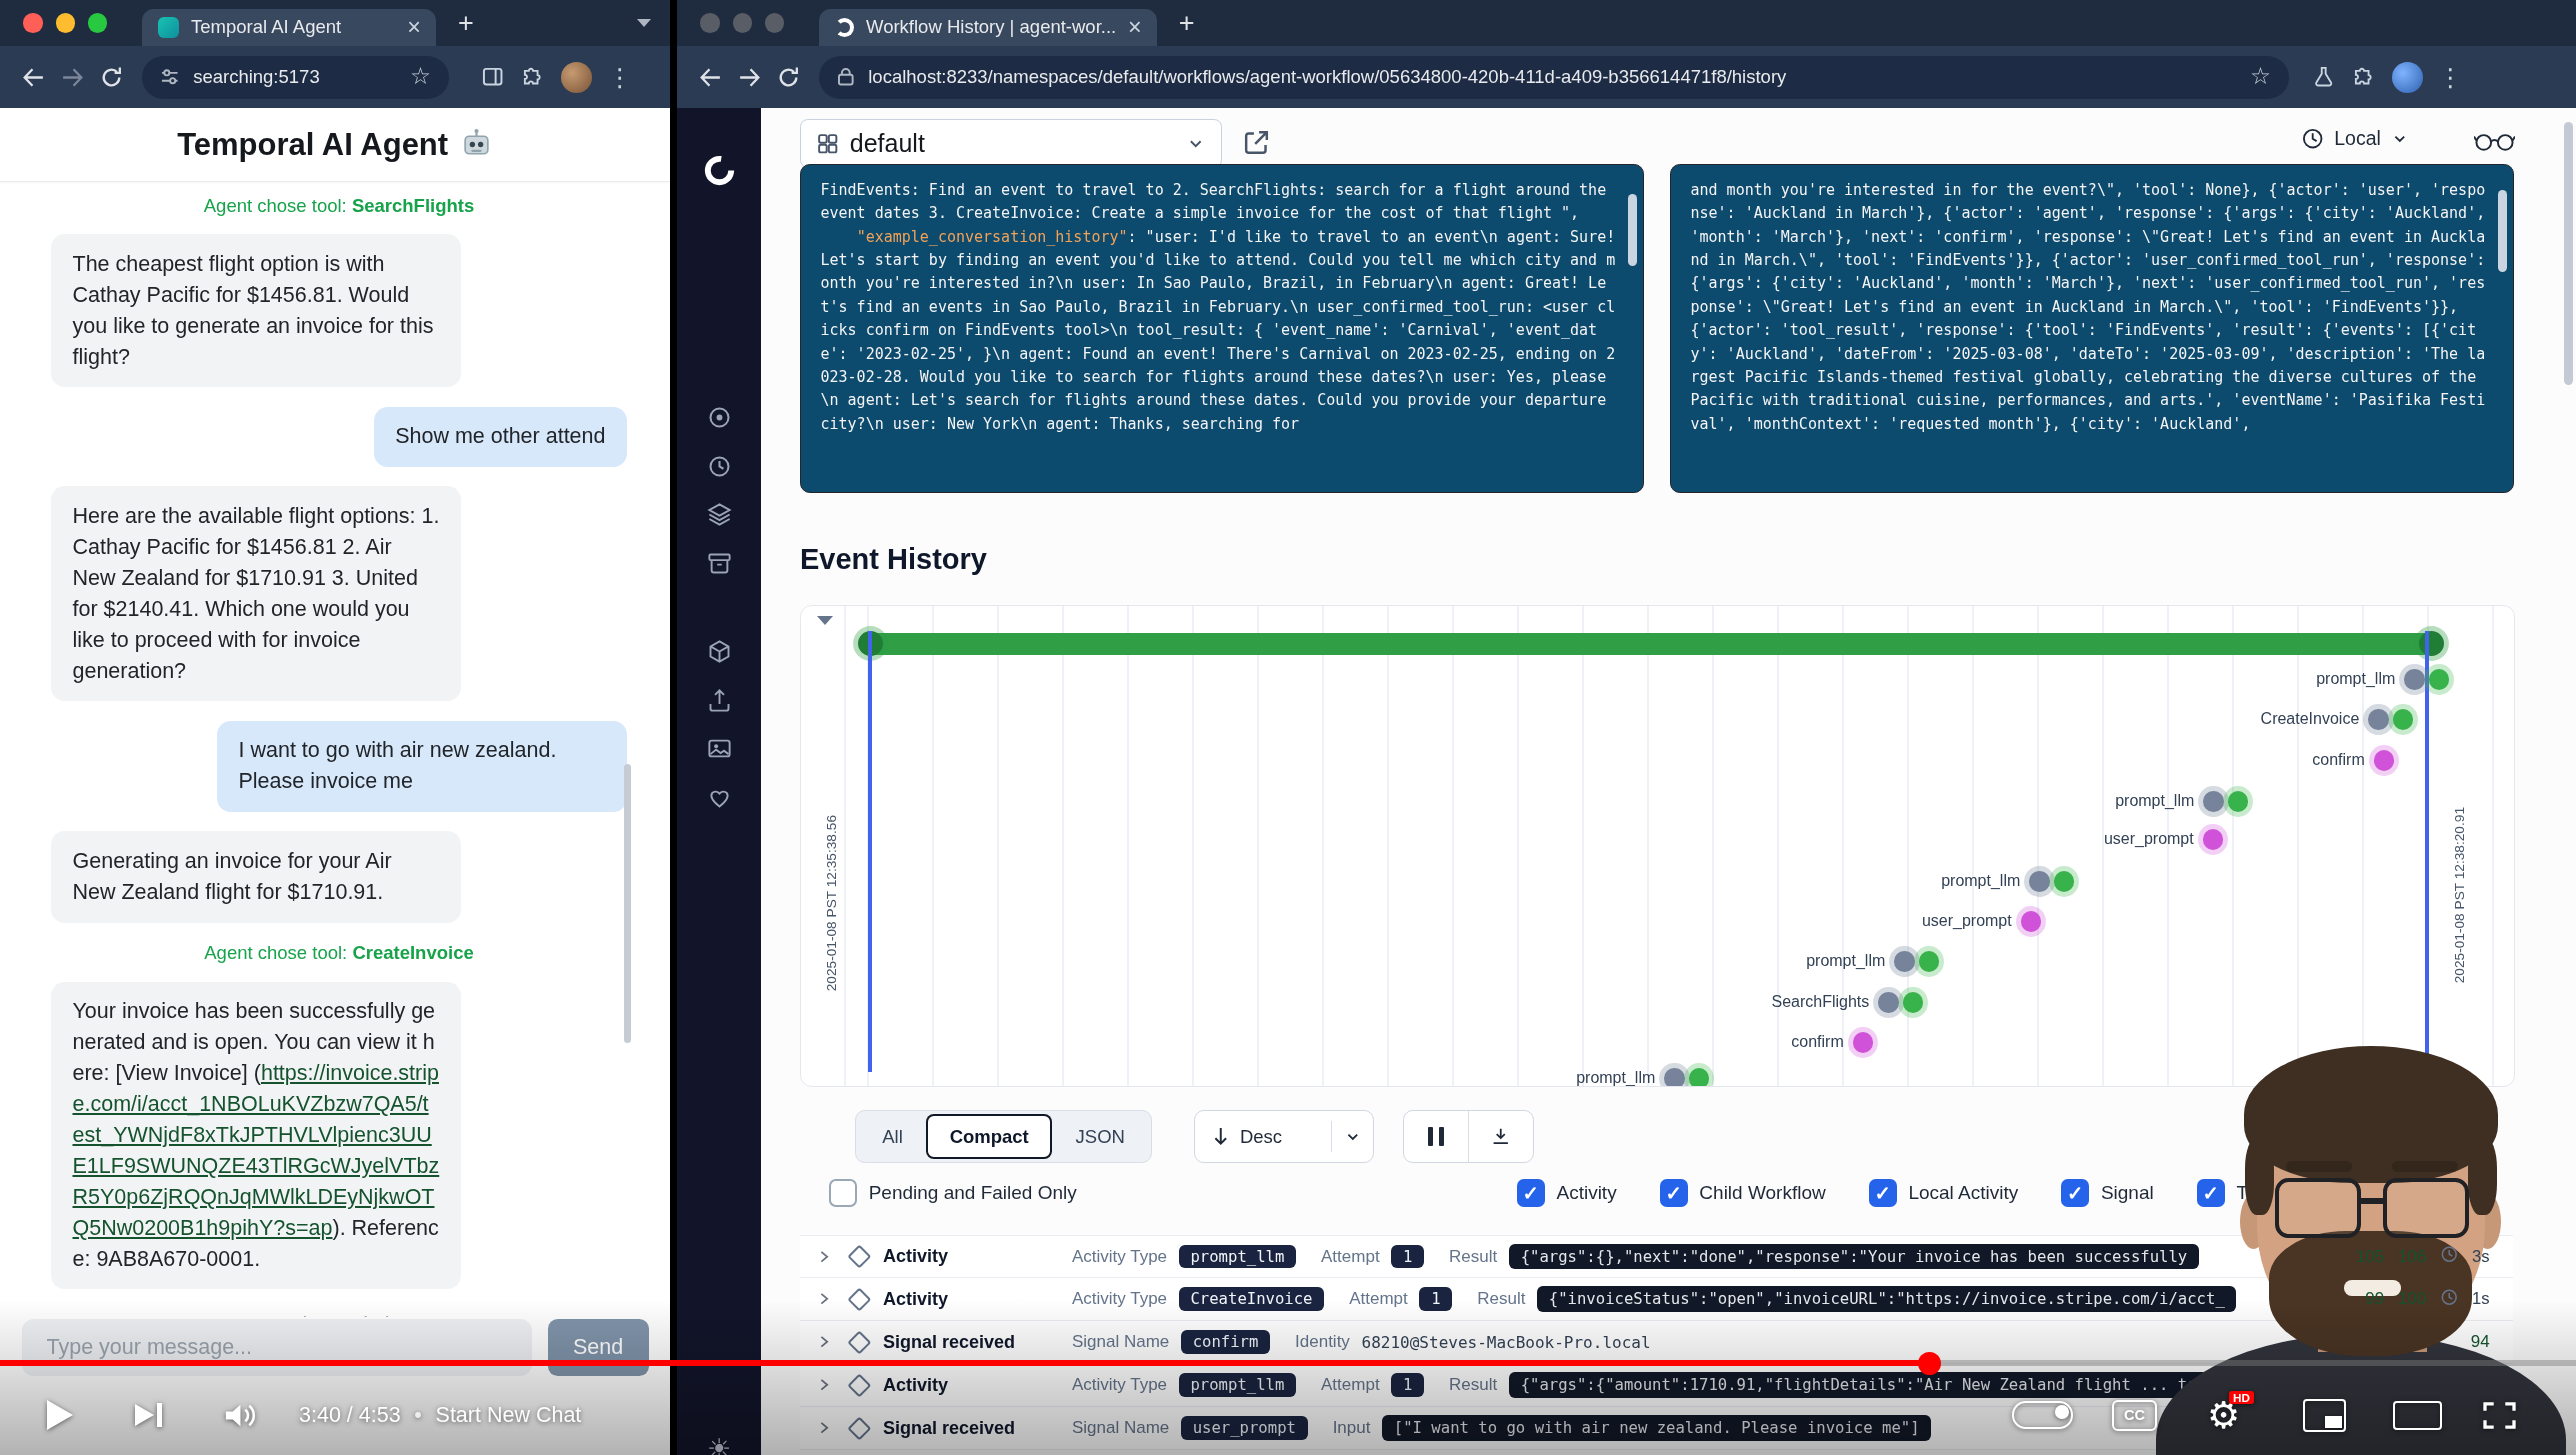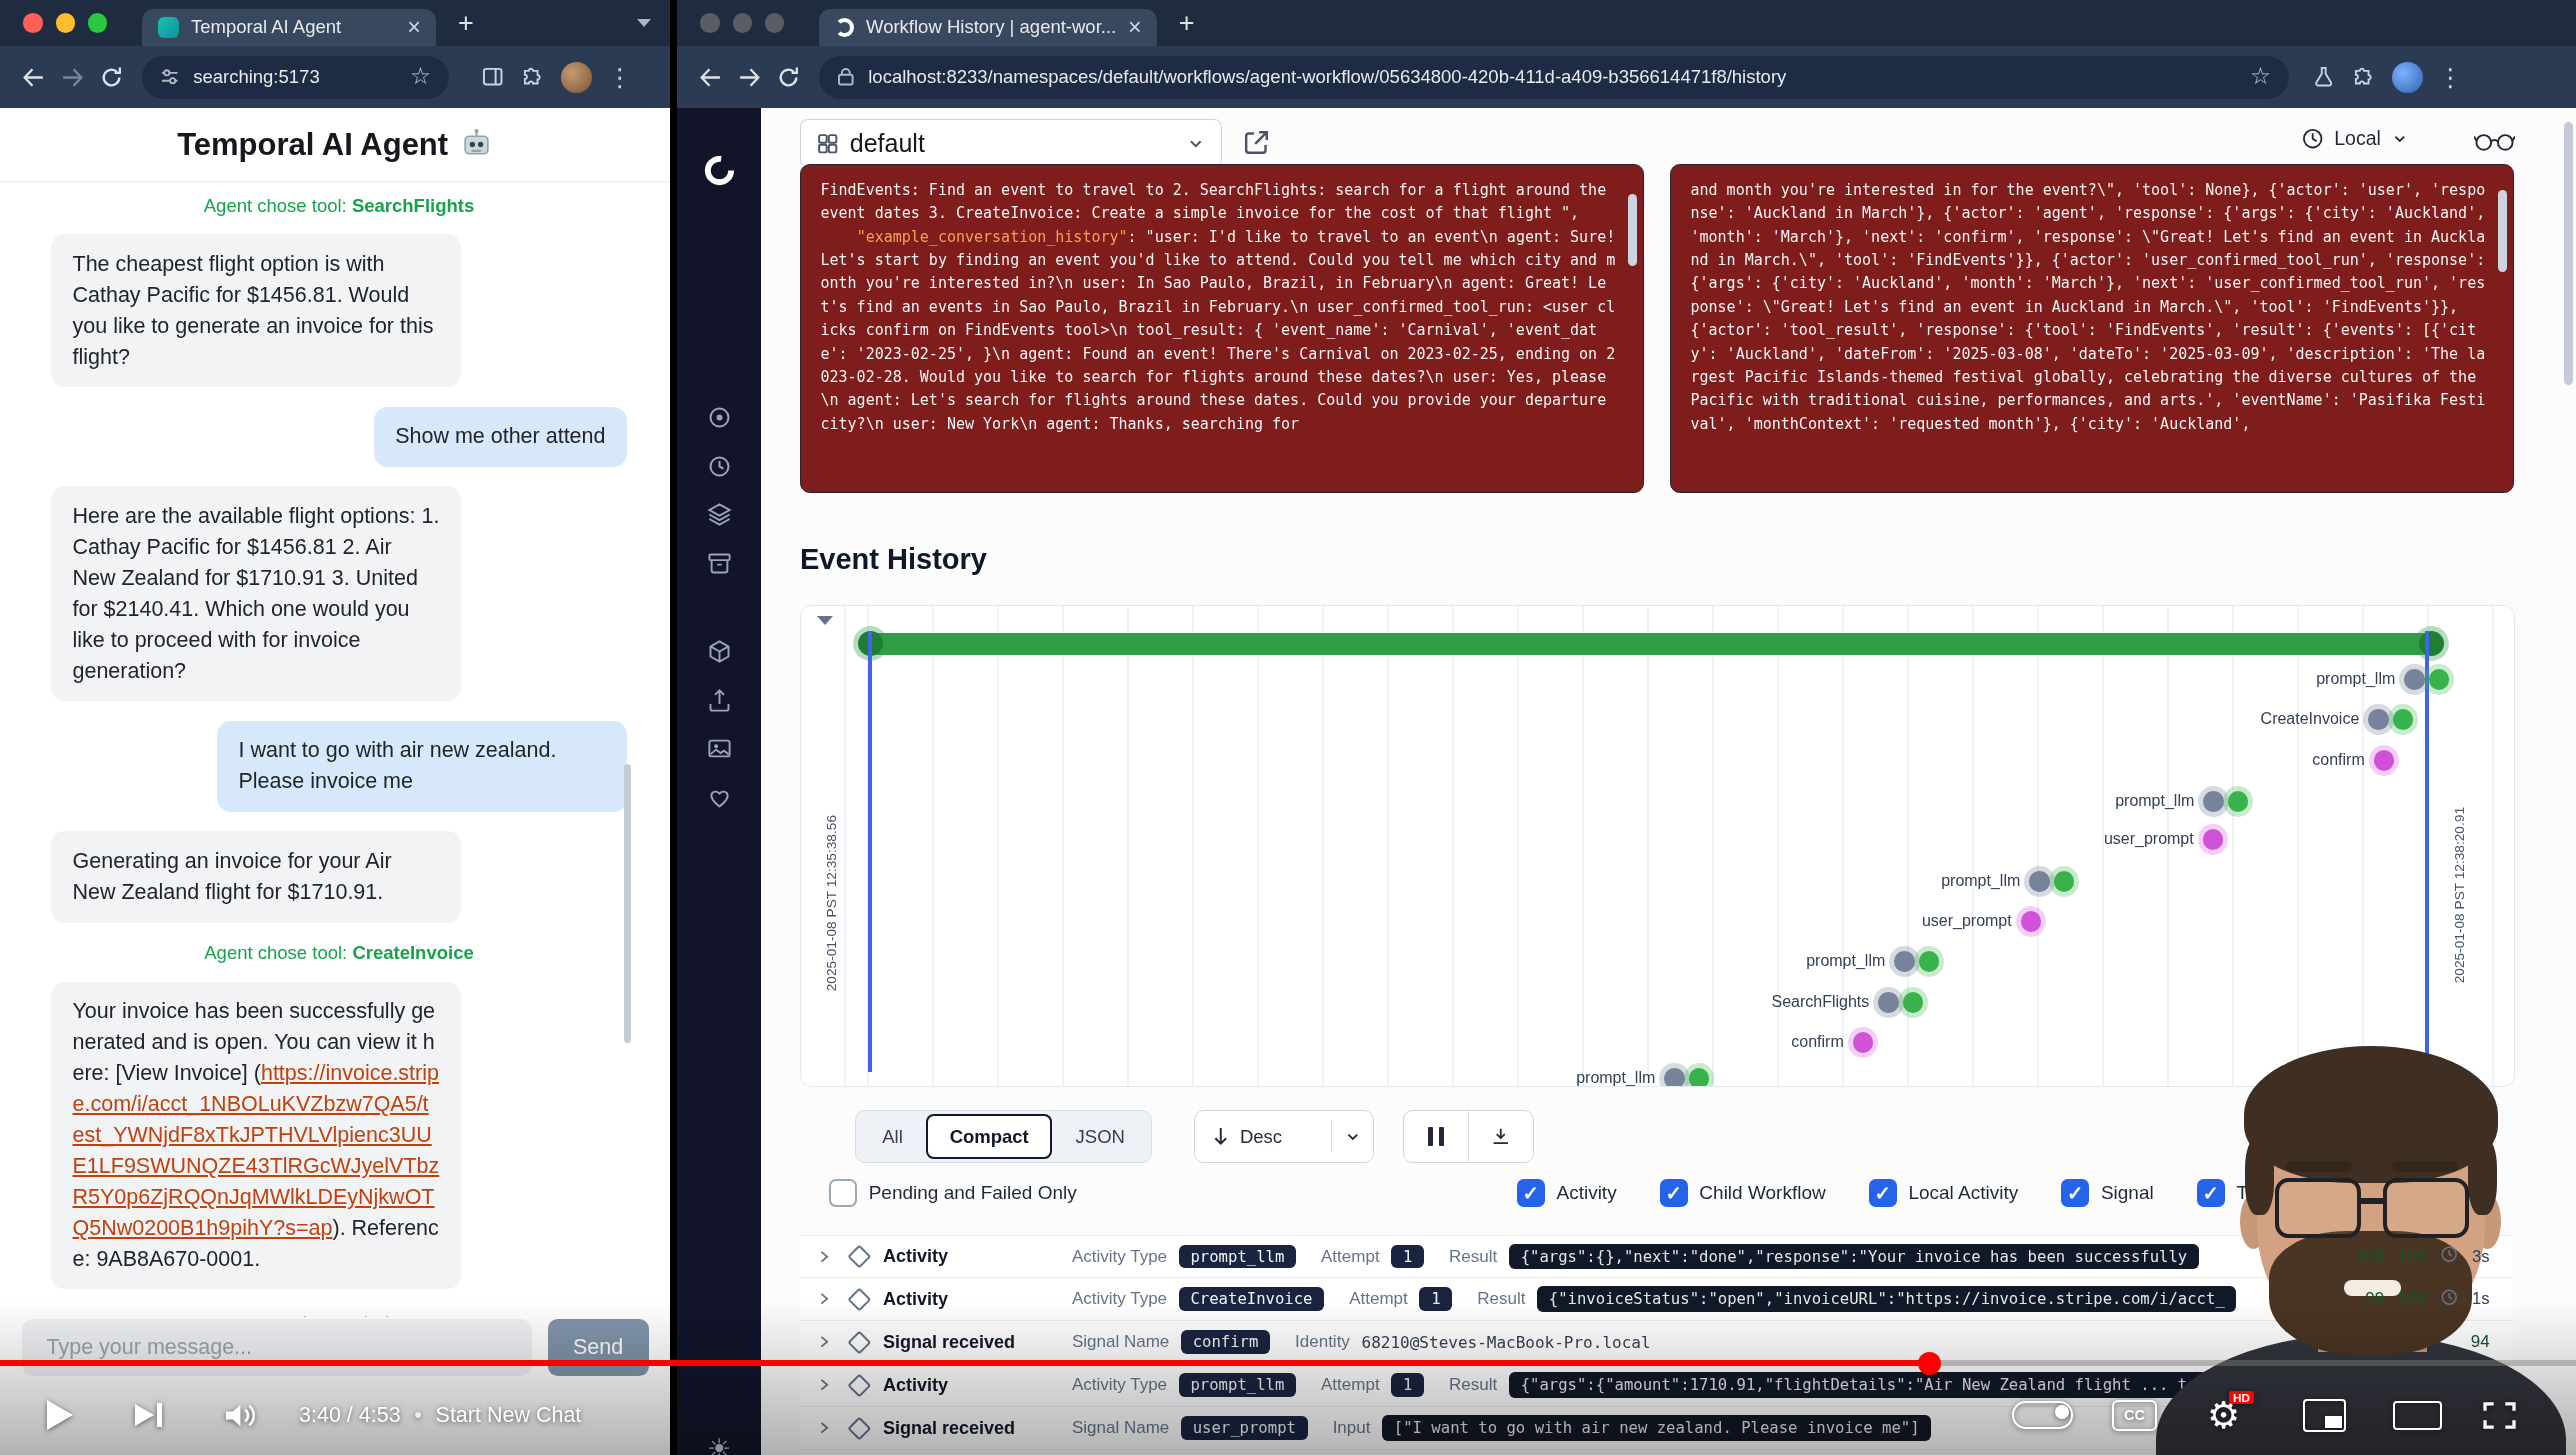--- a/index.html
+++ b/index.html
@@ -34,42 +34,42 @@
 
   
   .appheader{position:absolute;left:0;top:108px;width:670px;height:73px;background:#fff;border-bottom:1px solid #e8eaee;display:flex;align-items:center;justify-content:center;gap:11.7px;box-shadow:0 1px 2.9px rgba(0,0,0,.04);}
   .apptitle{font-size:31px;font-weight:700;color:#15181d;}
   .chat{position:absolute;left:0;top:181px;width:670px;height:1136px;padding:9.8px 43px 0 51px;box-sizing:border-box;overflow:hidden;}
   .toolline{text-align:center;color:#16a34a;font-size:18.5px;margin:3.9px 0 17.6px;}
   .toolline b{font-weight:700;}
   .msg{max-width:410px;border-radius:13.7px;padding:14.6px 21.5px;font-size:21.5px;line-height:1.44;color:#212529;margin:0 0 19.5px 0;width:fit-content;box-sizing:border-box;}
   .agent{background:#f1f3f5;}
   .user{background:#d8e8fb;margin-left:auto;}
-  .msg-link{color:#c2410c;text-decoration:underline;word-break:break-all;}
+  .msg-link{color:#14532d;text-decoration:underline;word-break:break-all;}
   .msg.agent.longlink{word-break:break-all;}
   .chatend{text-align:center;color:#9ca3af;font-size:19.5px;margin-top:23.4px;}
   .chat-scroll{position:absolute;left:624px;top:764px;width:6.8px;height:279px;background:#c6ccd3;border-radius:3.9px;}
   .inputbar{position:absolute;left:0;top:1319px;width:670px;display:flex;align-items:center;gap:15.6px;padding:0 21.5px;box-sizing:border-box;}
   .inputbar input{flex:1;height:57px;border:none;background:#eef0f3;border-radius:11.7px;padding:0 25px;font-size:21.5px;color:#111;outline:none;font-family:inherit;}
   .inputbar input::placeholder{color:#9aa3ad;}
   .sendbtn{width:101px;height:57px;background:#8094aa;color:#fff;border:none;border-radius:9.8px;font-size:21.5px;font-family:inherit;}
 
   
   .tnav{position:absolute;left:0;top:108px;width:84px;bottom:0;background:#12152a;display:flex;flex-direction:column;align-items:center;}
   .tlogo{margin-top:43px;}
   .navicon{margin-top:0;width:33px;height:33px;display:flex;align-items:center;justify-content:center;}
   .tnav .grp1{position:absolute;top:293px;display:flex;flex-direction:column;gap:15.6px;align-items:center;}
   .tnav .grp2{position:absolute;top:527px;display:flex;flex-direction:column;gap:15.6px;align-items:center;}
   .tnav .sun{position:absolute;top:1325px;color:#c3cad6;font-size:27px;}
   .nsbar{position:absolute;left:123px;top:119px;width:422px;height:49px;border:1.5px solid #c9d2dc;border-radius:7.8px;background:#fff;display:flex;align-items:center;padding:0 15.6px;gap:11.7px;box-sizing:border-box;}
   .nsname{font-size:25px;color:#15181d;flex:1;}
   .extlink{position:absolute;left:564px;top:127px;}
   .localsel{position:absolute;left:1624px;top:127px;display:flex;align-items:center;gap:9.8px;font-size:19.5px;color:#1f2937;}
   .glasses{position:absolute;left:1797px;top:127px;}
-  .codepanel{position:absolute;top:164px;width:844px;height:329px;background:#7f1d1d;border:1px solid #23252b;border-radius:9.8px;padding:13.7px 25px 13.7px 19.5px;box-sizing:border-box;overflow:hidden;}
+  .codepanel{position:absolute;top:164px;width:844px;height:329px;background:#0c4a6e;border:1px solid #23252b;border-radius:9.8px;padding:13.7px 25px 13.7px 19.5px;box-sizing:border-box;overflow:hidden;}
   .cp-left{left:123px;} .cp-right{left:993px;}
   .codepanel pre{margin:0;font-family:"DejaVu Sans Mono",monospace;font-size:15px;line-height:23.4px;color:#f4f4f5;white-space:pre-wrap;word-break:break-all;}
   .code-key{color:#f2a257;}
   .cp-thumb{position:absolute;right:5.9px;width:8.8px;border-radius:4.9px;background:#cbd5e1;}
   .ehtitle{position:absolute;left:123px;top:543px;font-size:29px;font-weight:700;color:#0f172a;}
   .tlpanel{position:absolute;left:123px;top:605px;width:1713px;height:480px;background:#fff;border:1px solid #e4e8ee;border-radius:11.7px;overflow:hidden;}
   .tl-grid{position:absolute;inset:0;background-image:repeating-linear-gradient(to right,#eef1f5 0 2px,transparent 2px 65px);background-position:66px 0;}
   .tl-collapse{position:absolute;left:15.6px;top:9.8px;width:0;height:0;border-left:8.8px solid transparent;border-right:8.8px solid transparent;border-top:9.8px solid #64748b;}
   .tl-bar{position:absolute;left:68px;top:27px;width:1561px;height:21.5px;background:#2f9e44;border-radius:2.9px;}
   .tl-endcap{position:absolute;top:25px;width:25px;height:25px;border-radius:50%;background:#1f7d35;box-shadow:0 0 0 4.9px rgba(47,158,68,.35);}

